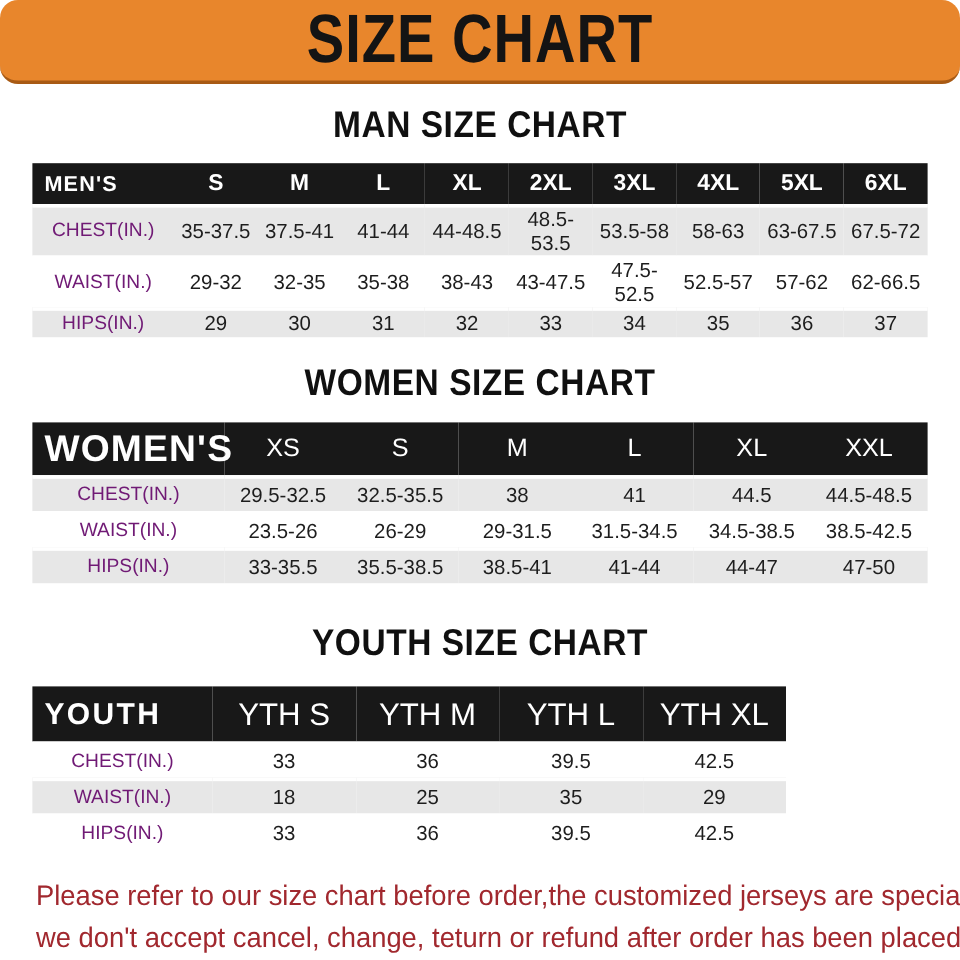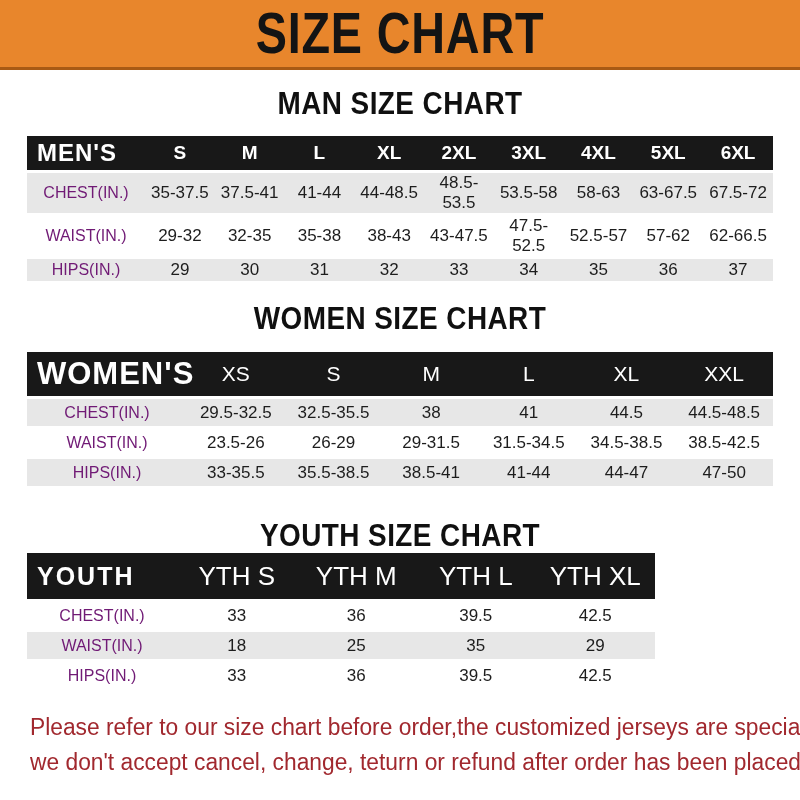--- a/index.html
+++ b/index.html
@@ -8,21 +8,21 @@
     width: 800px; height: 800px;
     background: #ffffff;
     font-family: "Liberation Sans", sans-serif;
     overflow: hidden;
   }
   
   .banner {
     width: 800px; height: 70px;
     background: #E8862C;
     border-bottom: 3px solid #A85A14;
-    display: flex; align-items: center; justify-content: center;
+    display: flex; align-items: center; justify-content: center; border-radius: 15px;
   }
   .banner h1 {
     margin: 0;
     font-size: 57px;
     font-weight: bold;
     color: #141414;
     letter-spacing: 1px;
     transform: scaleX(0.82);
     white-space: nowrap;
     line-height: 1;
@@ -44,38 +44,38 @@
   
   .size-table {
     width: 746px;
     margin: 0 auto;
     border-collapse: separate;
     border-spacing: 0;
     table-layout: fixed;
   }
   .mt-men   { margin-top: 15px; }
   .mt-women { margin-top: 16px; }
-  .mt-youth { }
+  .mt-youth { margin-top: 19px; }
 
   thead th {
     background: #181818;
     color: #ffffff;
     text-align: center;
     font-weight: bold;
     padding: 0;
   }
   thead th.lbl {
     text-align: left;
     padding-left: 10px;
     letter-spacing: 1px;
   }
   .t-men   thead th { height: 34px; font-size: 19px; }
   .t-women thead th { height: 44px; font-size: 21px; font-weight: normal; }
   .t-youth thead th { height: 46px; font-size: 26px; font-weight: normal; }
-  .t-men   thead th.lbl { font-size: 24px; font-weight: bold; }
+  .t-men   thead th.lbl { font-size: 18px; font-weight: bold; }
   .t-women thead th.lbl { font-size: 31px; font-weight: bold; }
   .t-youth thead th.lbl { font-size: 25px; font-weight: bold; letter-spacing: 2px; }
 
   .t-men   .lbl { width: 118px; }
   .t-women .lbl { width: 160px; }
   .t-youth .lbl { width: 150px; }
   .t-youth .filler { width: 118px; background: inherit; }
 
   tbody td {
     text-align: center;

